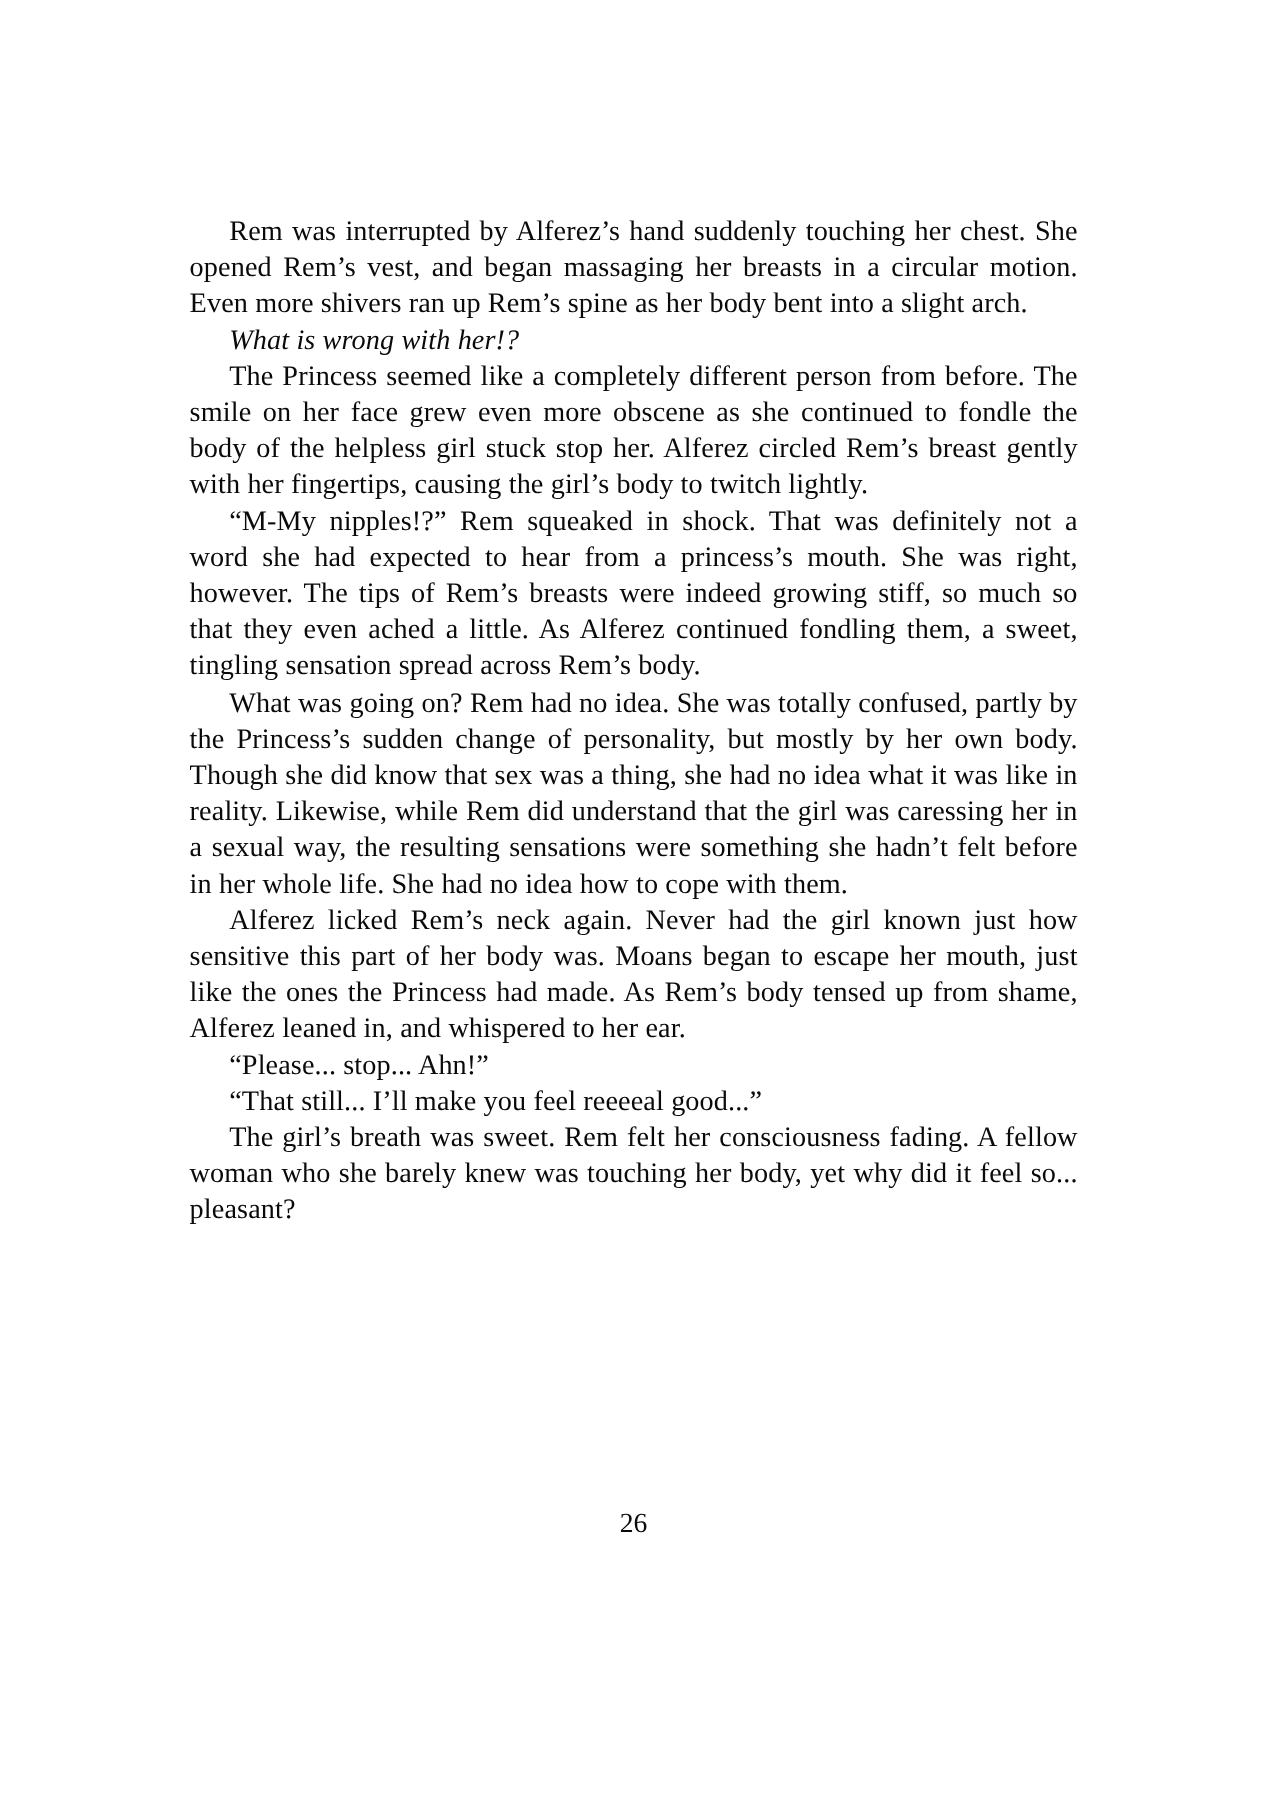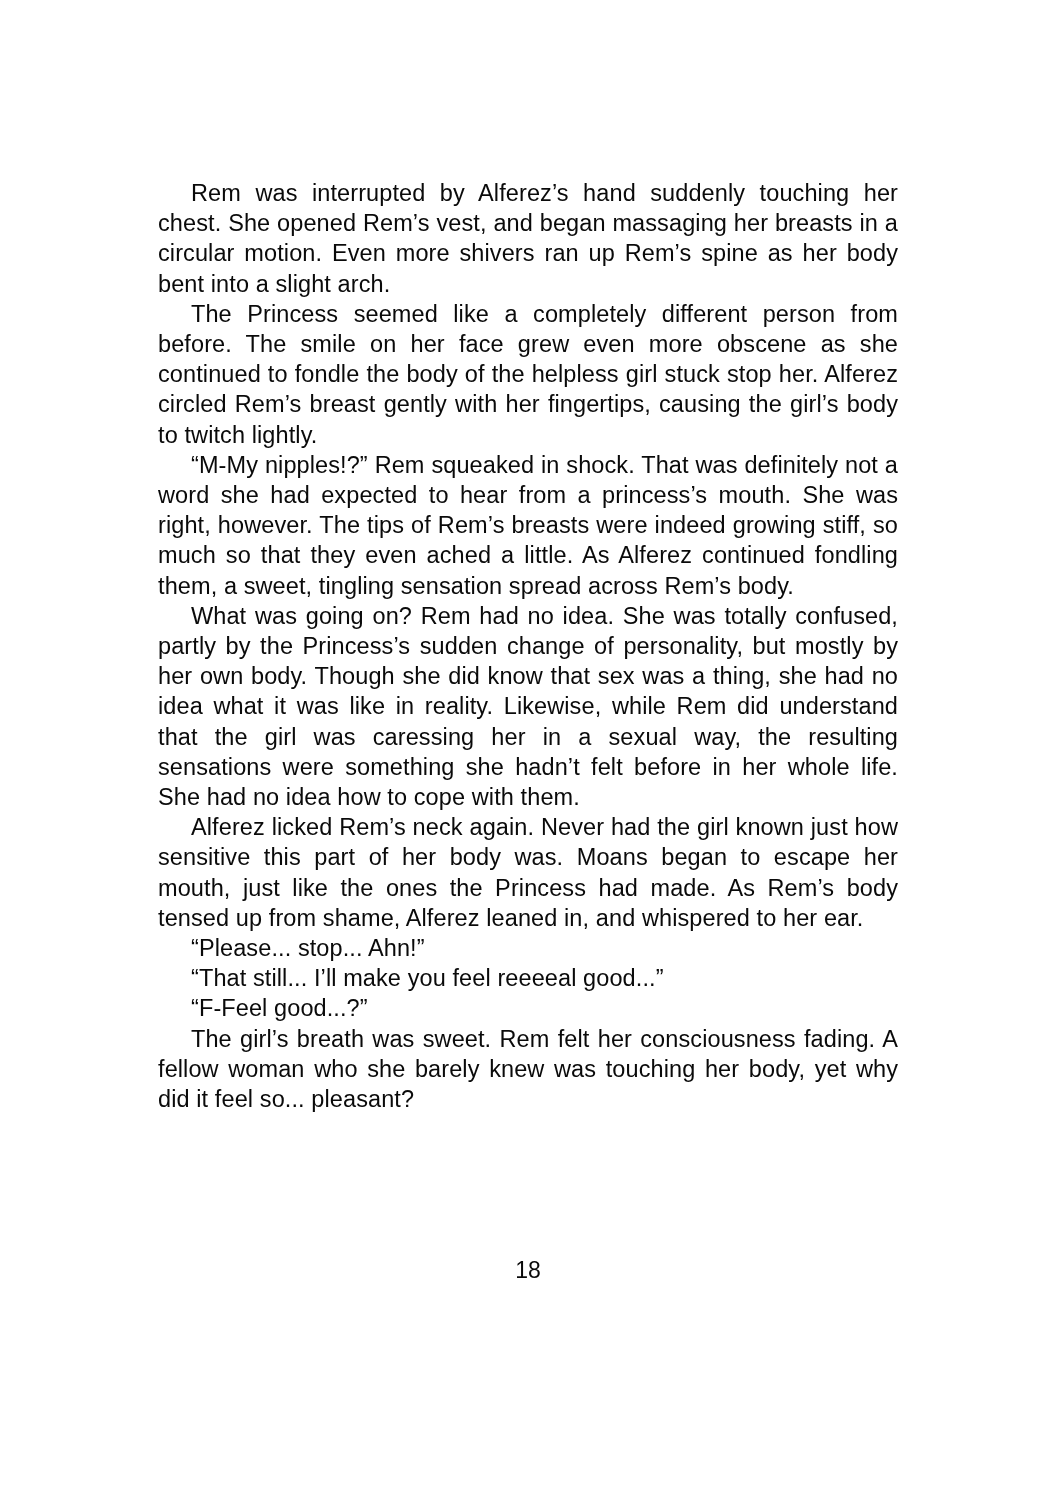--- a/index.html
+++ b/index.html
@@ -6,21 +6,21 @@
     margin: 0;
     padding: 0;
     background: #ffffff;
   }
   .page {
     position: relative;
     width: 1056px;
     height: 1500px;
     background: #ffffff;
     overflow: hidden;
-    font-family: Liberation Sans, sans-serif;
+    font-family: Liberation Serif, serif;
     color: #0a0a0a;
   }
   .text-block {
     position: absolute;
     left: 158px;
     top: 178px;
     width: 740px;
     font-size: 23.5px;
     line-height: 30.2px;
     text-align: justify;
@@ -43,23 +43,23 @@
     font-size: 23px;
     line-height: 30px;
   }
 </style>
 </head>
 <body>
 
 <div class="page">
   <div class="text-block">
       <p>Rem was interrupted by Alferez’s hand suddenly touching her chest. She opened Rem’s vest, and began massaging her breasts in a circular motion. Even more shivers ran up Rem’s spine as her body bent into a slight arch.</p>
+      <p class="italic">What is wrong with her!?</p>
       <p>The Princess seemed like a completely different person from before. The smile on her face grew even more obscene as she continued to fondle the body of the helpless girl stuck stop her. Alferez circled Rem’s breast gently with her fingertips, causing the girl’s body to twitch lightly.</p>
       <p>“M-My nipples!?” Rem squeaked in shock. That was definitely not a word she had expected to hear from a princess’s mouth.  She was right, however. The tips of Rem’s breasts were indeed growing stiff, so much so that they even ached a little. As Alferez continued fondling them, a sweet, tingling sensation spread across Rem’s body.</p>
       <p>What was going on?  Rem had no idea.  She was totally confused, partly by the Princess’s sudden change of personality, but mostly by her own body. Though she did know that sex was a thing, she had no idea what it was like in reality.  Likewise, while Rem did understand that the girl was caressing her in a sexual way, the resulting sensations were something she hadn’t felt before in her whole life.  She had no idea how to cope with them.</p>
       <p>Alferez licked Rem’s neck again.  Never had the girl known just how sensitive this part of her body was. Moans began to escape her mouth, just like the ones the Princess had made.  As Rem’s body tensed up from shame, Alferez leaned in, and whispered to her ear.</p>
       <p>“Please... stop... Ahn!”</p>
       <p>“That still... I’ll make you feel reeeeal good...”</p>
-      <p>“F-Feel good...?”</p>
       <p>The girl’s breath was sweet.  Rem felt her consciousness fading.  A fellow woman who she barely knew was touching her body, yet why did it feel so... pleasant?</p>
     </div>
-  <div class="page-number">18</div>
+  <div class="page-number">26</div>
 </div>
 
 </body></html>

